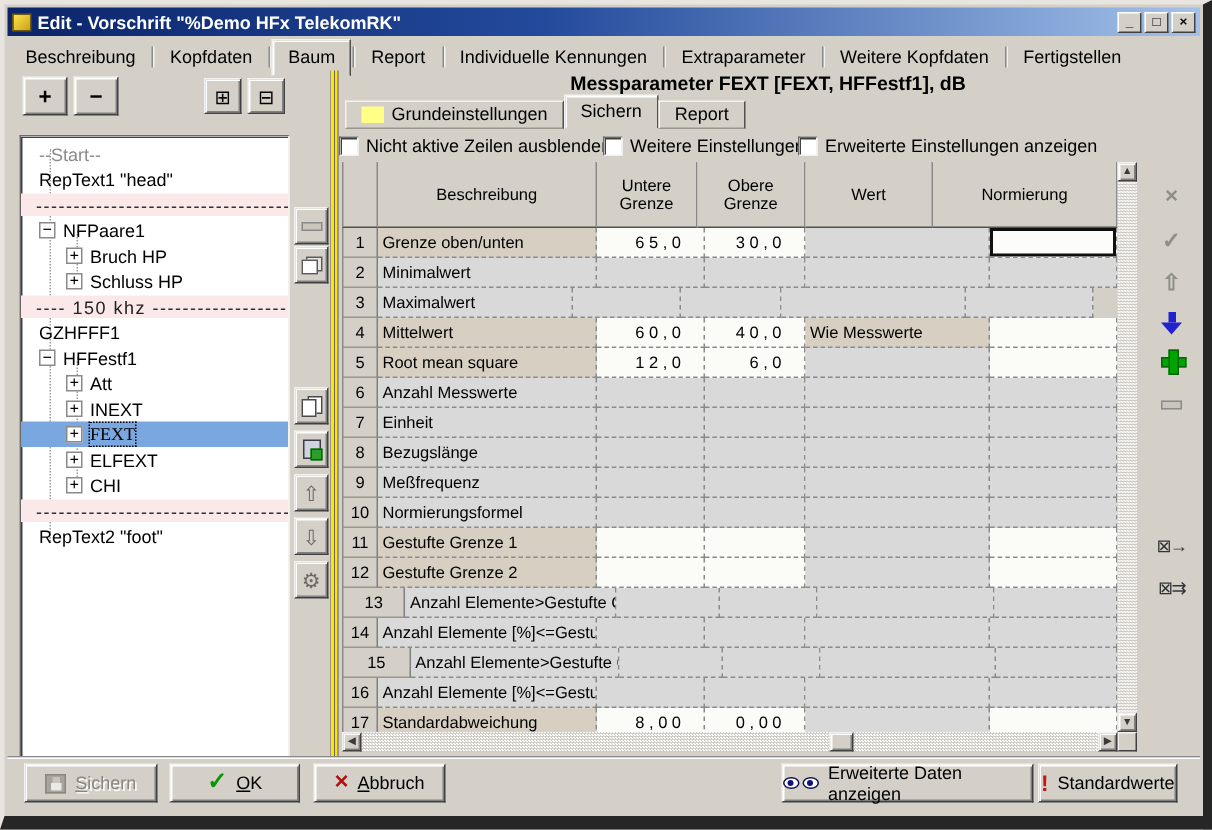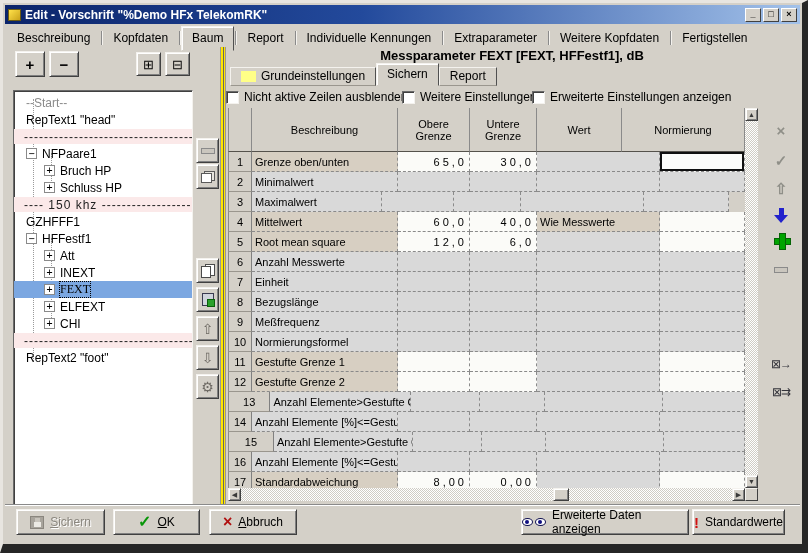--- a/index.html
+++ b/index.html
@@ -90,21 +90,21 @@
   .hcell.c0{border-left:1px solid #8a8a8a;}
   .gbody{height:336px;overflow:hidden;}
   .gcell{height:20px;border-right:1px dashed #8a8a8a;border-bottom:1px dashed #8a8a8a;
     overflow:hidden;white-space:nowrap;display:flex;align-items:center;}
   .gcell.c0{border-left:1px solid #8a8a8a;border-right:1px solid #808080;border-bottom:1px solid #9a968e;
     background:#d4d0c8;justify-content:center;}
   .bg-tan{background:#d7cfc2;}
   .bg-gray{background:#d9d9d9;}
   .bg-white{background:#fbfbf8;}
   .c-label{padding-left:3px;}
-  .c-num{justify-content:flex-end;padding-right:2px;letter-spacing:3px;}
+  .c-num{justify-content:flex-end;padding-right:12px;letter-spacing:3px;}
   .c-norm{padding-left:3px;}
   .focus{box-shadow:inset 0 0 0 2px #101010;background:#fcfcfa;}
 
   
   .hatch{background-image:conic-gradient(#fff 25%,#cfccc4 0 50%,#fff 0 75%,#cfccc4 0);background-size:2px 2px;}
   .sb-btn{position:absolute;background:#d4d0c8;border:1px solid;border-color:#f4f2ee #404040 #404040 #f4f2ee;
     box-shadow:inset 1px 1px 0 #fff,inset -1px -1px 0 #808080;display:flex;align-items:center;justify-content:center;
     font-size:7px;color:#3a3a3a;line-height:1;}
   .vscroll{left:742px;top:105px;width:13px;height:393px;}
   .hscroll{left:225px;top:485px;width:517px;height:13px;}
@@ -287,22 +287,22 @@
       <span class="cbwrap" style="left: 529px; top: 87px;">
         <span class="cb"></span>
         <span class="cblabel">Erweiterte Einstellungen anzeigen</span>
       </span>
     </div>
 
   <div class="abs grid">
     <div class="hrow" id="ghead">
         <div class="hcell c0" style="width: 24px;"></div>
         <div class="hcell" style="width: 146px;">Beschreibung</div>
+        <div class="hcell" style="width: 67px;">Untere Grenze</div>
         <div class="hcell" style="width: 72px;">Obere Grenze</div>
-        <div class="hcell" style="width: 67px;">Untere Grenze</div>
         <div class="hcell" style="width: 85px;">Wert</div>
         <div class="hcell" style="width: 123px;">Normierung</div>
       </div>
     <div class="gbody" id="gbody">
         <div class="grow">
           <div class="gcell c0" style="width: 24px;">1</div>
           <div class="gcell c-label bg-tan" style="width: 146px;">Grenze oben/unten</div>
           <div class="gcell c-num bg-white" style="width: 72px;">65,0</div>
           <div class="gcell c-num bg-white" style="width: 67px;">30,0</div>
           <div class="gcell c-norm bg-gray" style="width: 123px;"></div>

